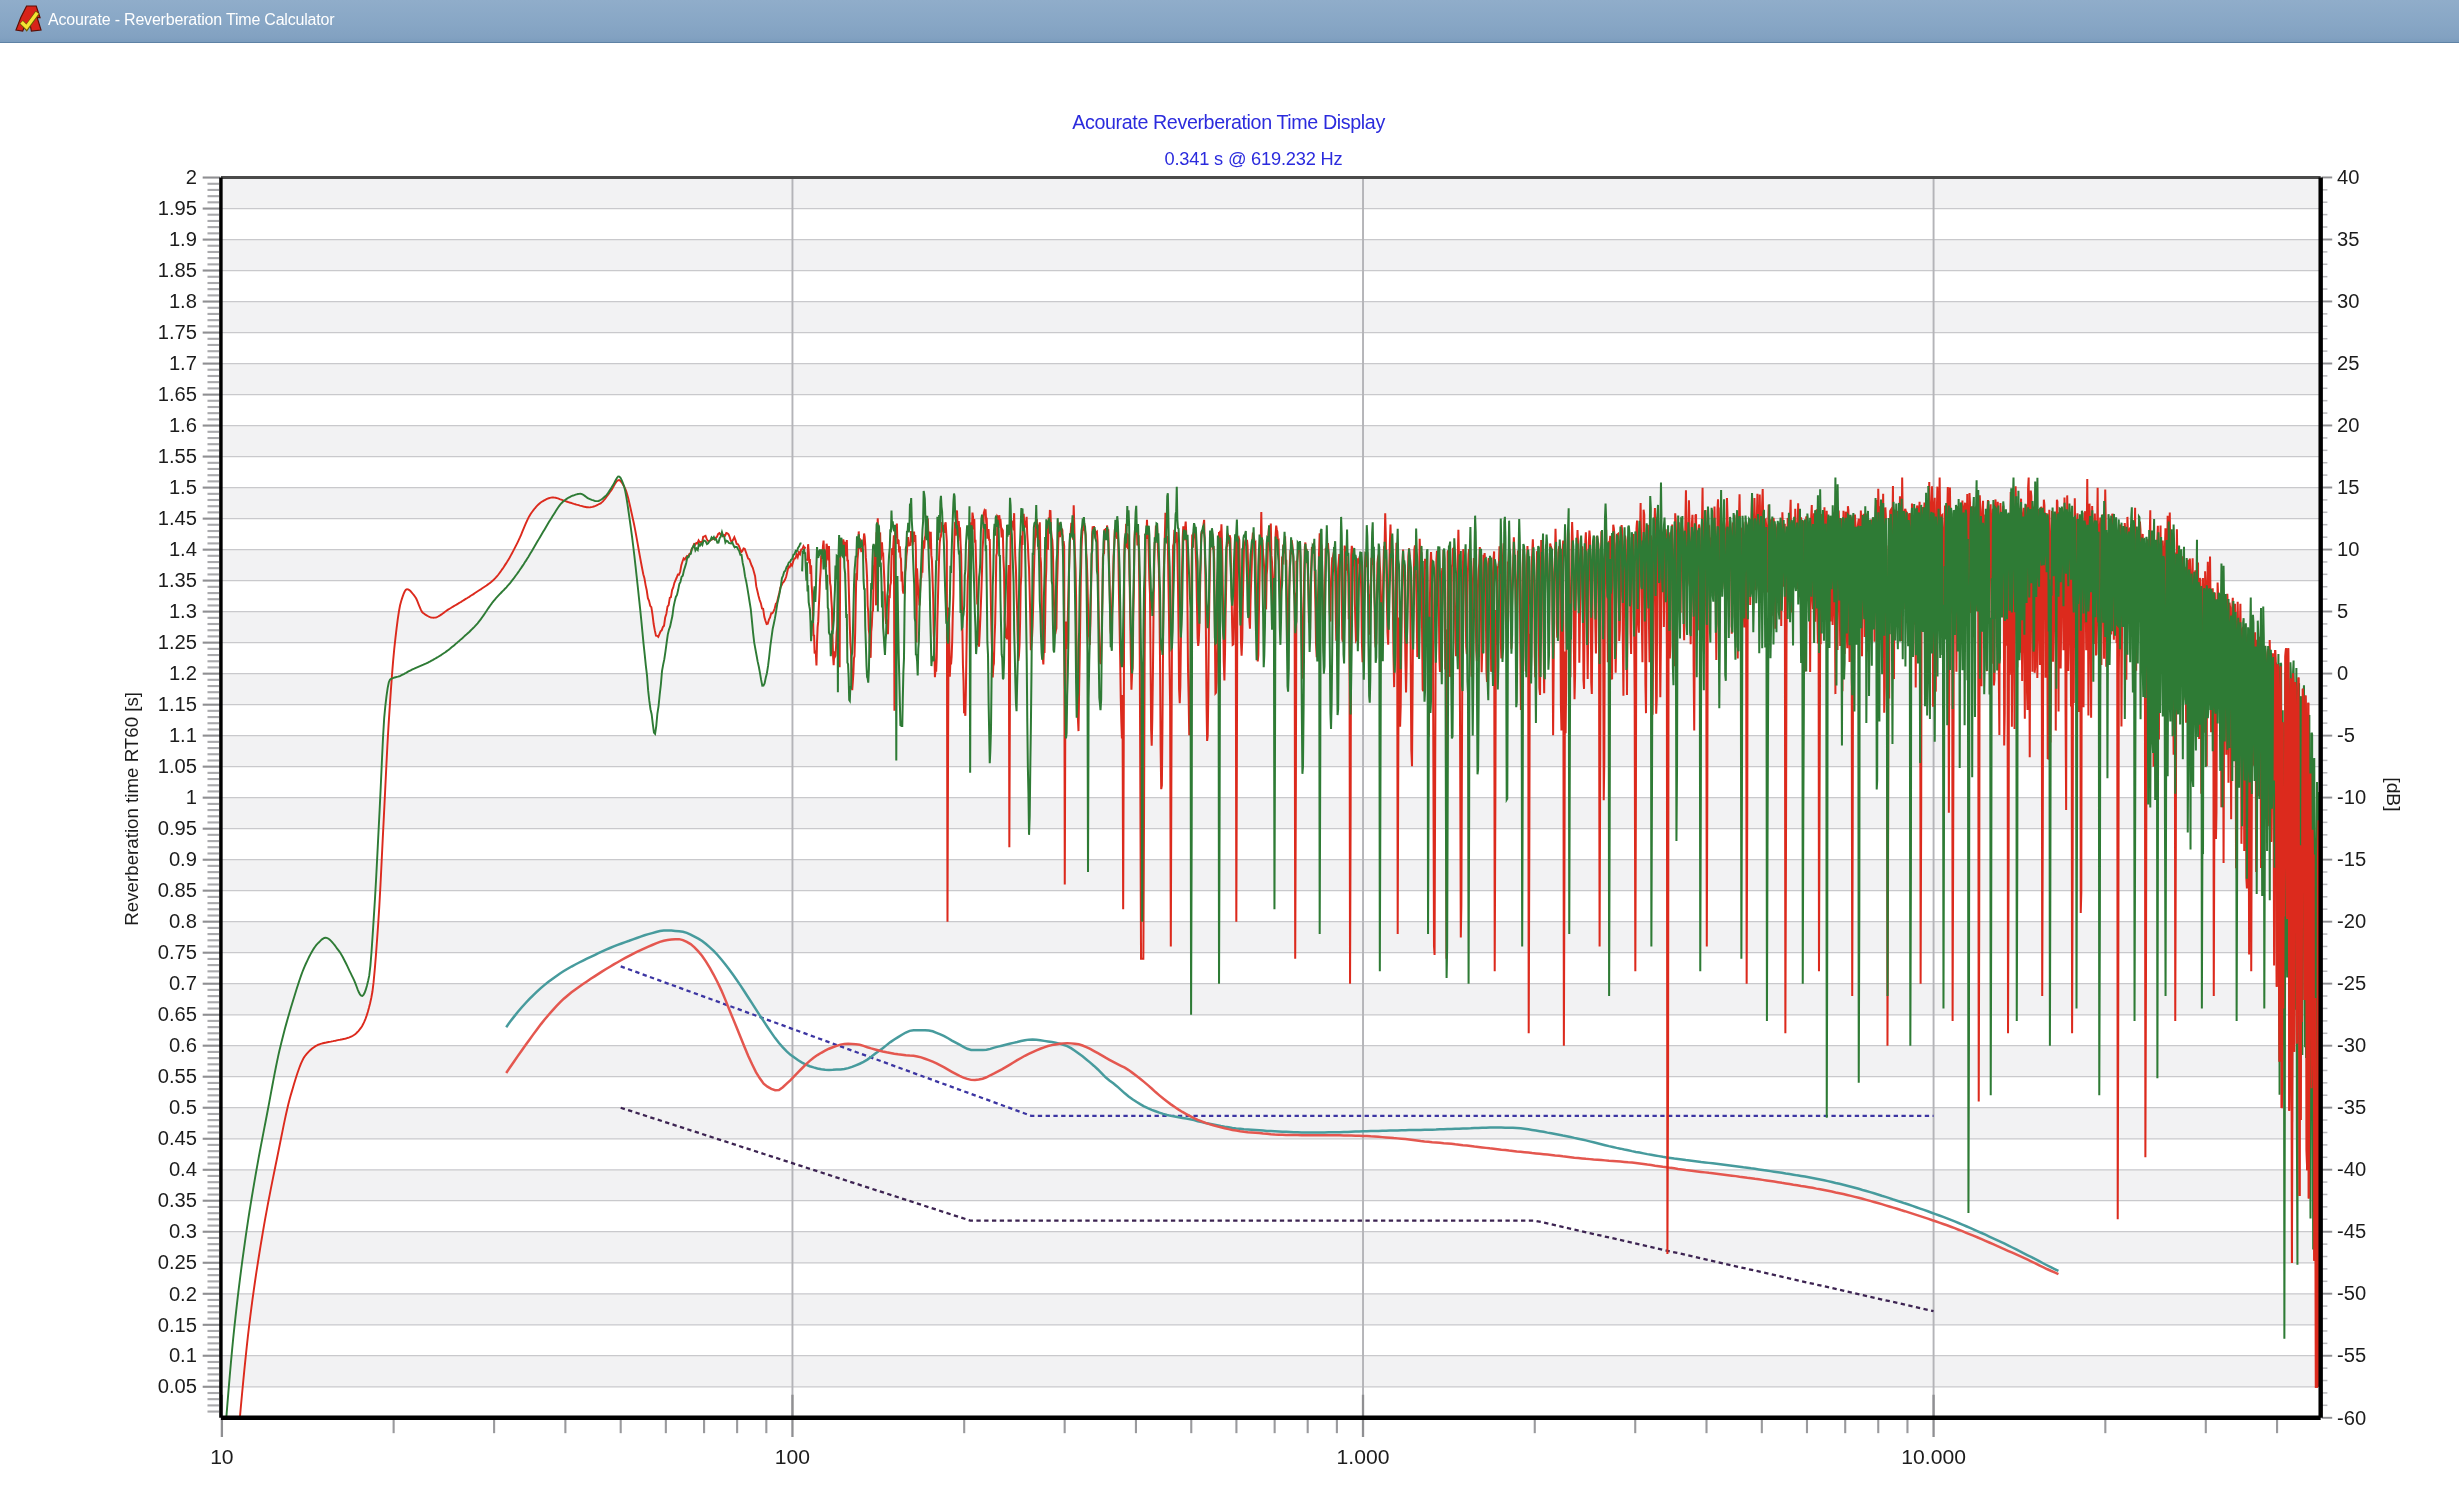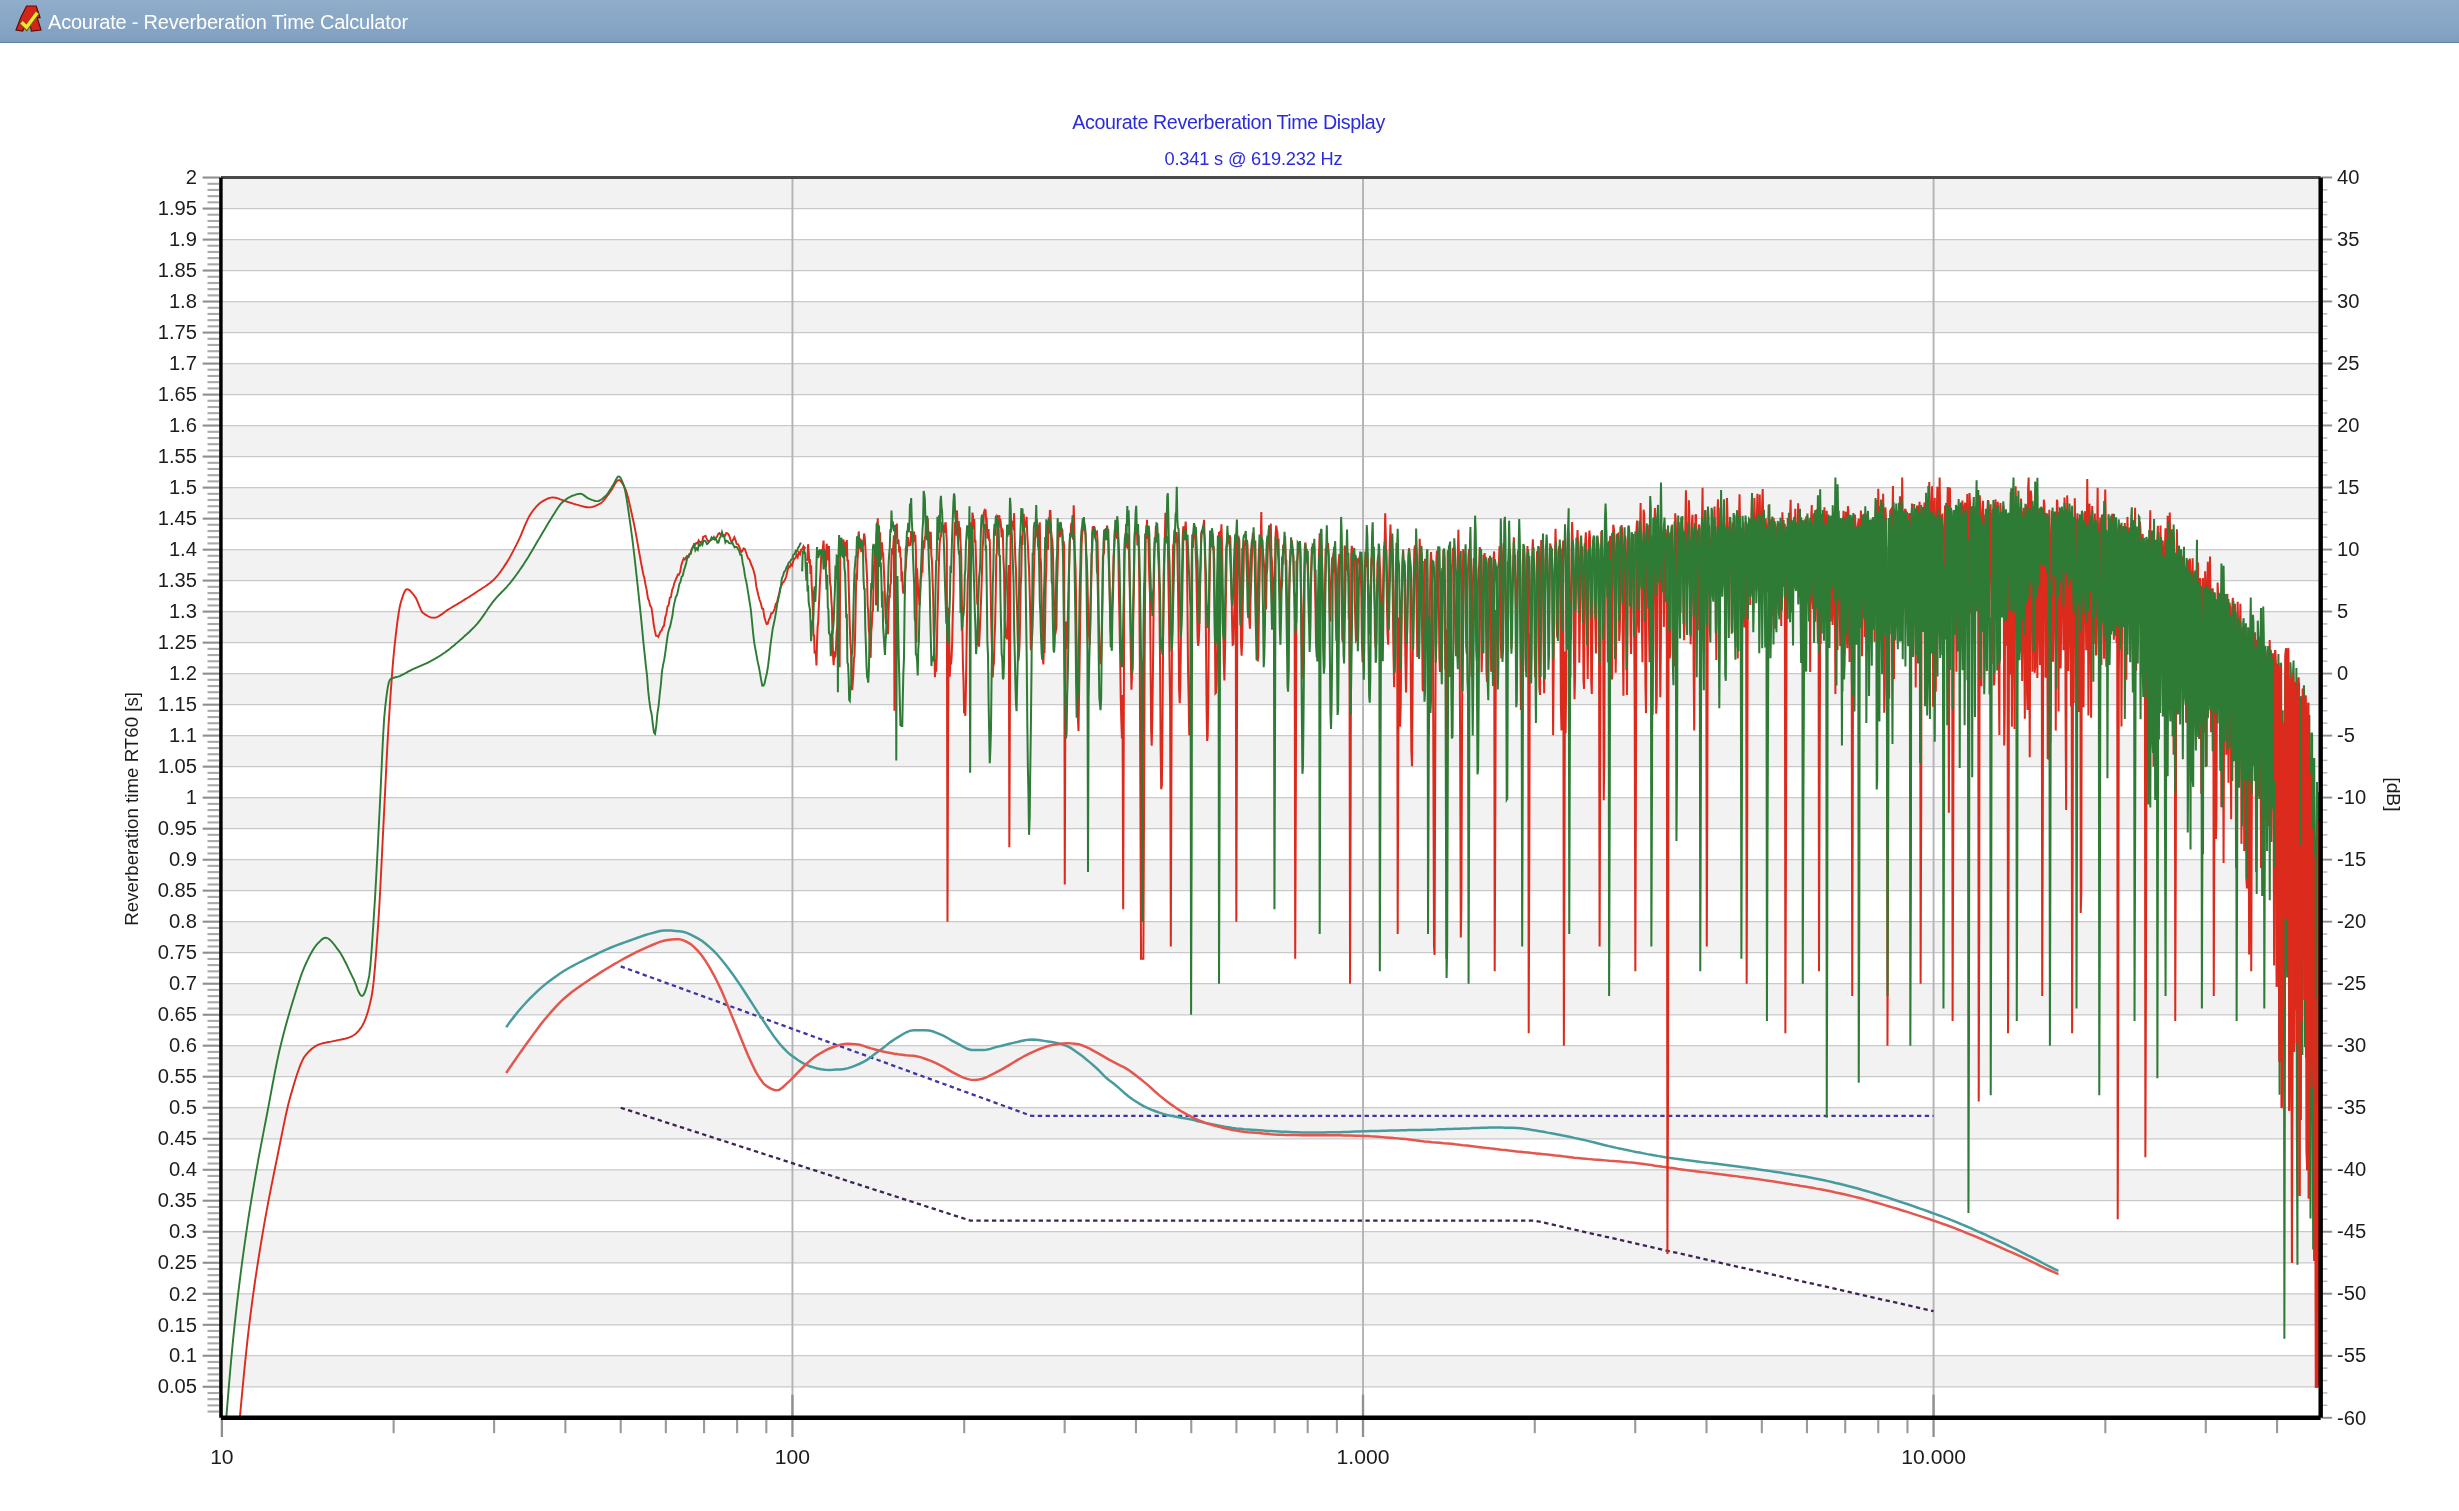--- a/index.html
+++ b/index.html
@@ -1,15 +1,15 @@
 <!DOCTYPE html>
 <html><head><meta charset="utf-8"><style>
 html,body{margin:0;padding:0;background:#fff;width:2459px;height:1511px;overflow:hidden;font-family:"Liberation Sans",sans-serif;}
 #tbar{position:absolute;left:0;top:0;width:2459px;height:42px;background:linear-gradient(#90adca,#87a6c5 60%,#82a1c1 90%,#7b9cbd);border-bottom:1.9px solid #5e82a5;}
-#ttext{position:absolute;left:48px;top:10.6px;color:#fff;font-size:20px;letter-spacing:-0.2px;}
+#ttext{position:absolute;left:48px;top:10.6px;color:#fff;font-size:16px;letter-spacing:-0.2px;}
 #ticon{position:absolute;left:15.4px;top:4.8px;}
 </style></head>
 <body>
 <div id="tbar"></div>
 <div id="ticon"><svg width="27" height="29" viewBox="0 0 28 30">
 <path d="M12 1 L22 1 L26 13 L23 13 L27 26 L17 27 L16 22 L10 22 L8 27 L1 26 L6 13 Z" fill="#d8231a" stroke="#5a0f06" stroke-width="1.2"></path>
 <path d="M12.5 14 L16 14 L14.6 7.5 Z" fill="#d8231a"></path>
 <path d="M6.5 17.5 L12 23.5 L23.5 7.5" fill="none" stroke="#6b5c08" stroke-width="5.2"></path>
 <path d="M6.8 17.8 L12 23 L23 8" fill="none" stroke="#f4e433" stroke-width="3.6"></path>
 </svg></div>

